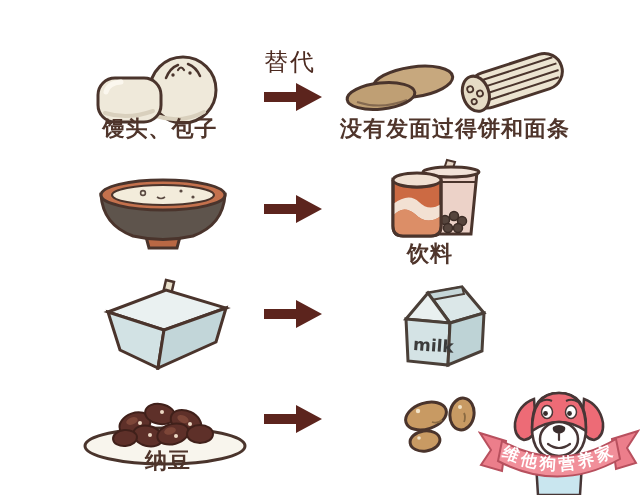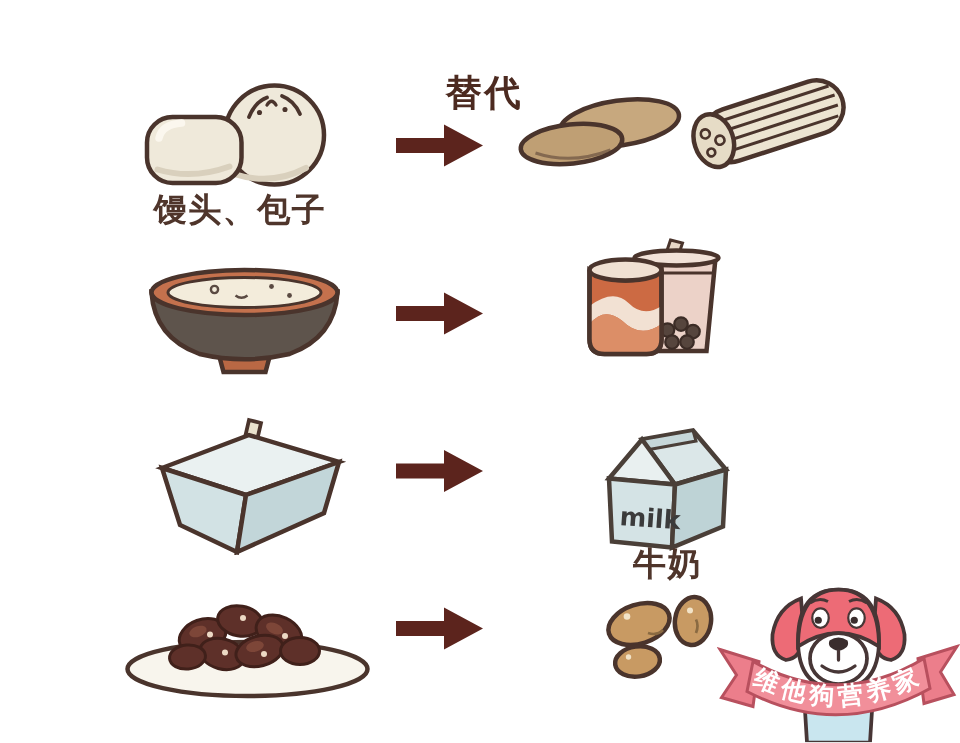--- a/index.html
+++ b/index.html
@@ -2,24 +2,24 @@
 <html><head>
 <meta charset="utf-8">
 <style>
   html,body{margin:0;padding:0;background:#fff;}
   #canvas{
     position:relative;width:640px;height:495px;background:#ffffff;overflow:hidden;
     font-family:"DejaVu Sans",sans-serif;
   }
   .caption{
     position:absolute;font-weight:bold;font-size:22px;line-height:26px;
-    color:#4f352b;text-align:center;letter-spacing:1px;margin-top:12px;
+    color:#4f352b;text-align:center;letter-spacing:1px;
   }
   .sub-label{
-    position:absolute;font-weight:bold;font-size:24px;color:#4c2a20;letter-spacing:2px;margin-left:33px;
+    position:absolute;font-weight:normal;font-size:24px;color:#4c2a20;letter-spacing:2px;
   }
   .abs{position:absolute;}
   svg{display:block;}
 </style>
 </head>
 <body>
 
 <div id="canvas">
 
   <svg class="abs" style="left:86px;top:50px" width="150" height="78" viewBox="0 0 150 78">
@@ -50,20 +50,21 @@
   <svg class="abs" style="left:450px;top:42px" width="125" height="78" viewBox="0 0 125 78">
     <g transform="rotate(-18 62 40)">
       <rect x="18" y="22" width="96" height="36" rx="18" fill="#ece4d1" stroke="#4a342c" stroke-width="3"></rect>
       <path d="M32 29 L108 29 M34 36 L110 36 M34 43 L110 43 M32 50 L108 50" stroke="#4a342c" stroke-width="2" fill="none"></path>
       <ellipse cx="24" cy="40" rx="13" ry="18" fill="#e6dcc6" stroke="#4a342c" stroke-width="3"></ellipse>
       <circle cx="20" cy="34" r="3" fill="none" stroke="#4a342c" stroke-width="1.8"></circle>
       <circle cx="28" cy="41" r="3" fill="none" stroke="#4a342c" stroke-width="1.8"></circle>
       <circle cx="20" cy="47" r="2.6" fill="none" stroke="#4a342c" stroke-width="1.8"></circle>
     </g>
   </svg>
+  <div class="caption" style="left:325px;top:116px;width:260px">没有发面过得饼和面条</div>
 
   <svg class="abs" style="left:93px;top:173px" width="140" height="80" viewBox="0 0 140 80">
     <path d="M52 60 L88 60 L84 75 L56 75 Z" fill="#b96844" stroke="#4a342c" stroke-width="3"></path>
     <path d="M8 22 Q10 52 40 63 Q70 70 100 63 Q130 52 132 22 Q70 50 8 22 Z" fill="#5e544c" stroke="#4a342c" stroke-width="3"></path>
     <ellipse cx="70" cy="22" rx="62" ry="15" fill="#c4714d" stroke="#4a342c" stroke-width="3"></ellipse>
     <ellipse cx="70" cy="22" rx="51" ry="10" fill="#f3ecdb" stroke="#4a342c" stroke-width="2"></ellipse>
     <circle cx="50" cy="20" r="2.4" fill="none" stroke="#5a4a42" stroke-width="1.6"></circle>
     <path d="M64 24 q4 3 8 0" fill="none" stroke="#5a4a42" stroke-width="1.6"></path>
     <circle cx="88" cy="18" r="1.6" fill="#5a4a42"></circle>
     <circle cx="100" cy="24" r="1.6" fill="#5a4a42"></circle>
@@ -82,41 +83,41 @@
     <circle cx="69" cy="58" r="4.5" fill="#56453d" stroke="#3c2c26" stroke-width="1.5"></circle>
     <circle cx="77" cy="63" r="4.5" fill="#56453d" stroke="#3c2c26" stroke-width="1.5"></circle>
     <circle cx="63" cy="70" r="4.5" fill="#56453d" stroke="#3c2c26" stroke-width="1.5"></circle>
     <circle cx="73" cy="70" r="4.5" fill="#56453d" stroke="#3c2c26" stroke-width="1.5"></circle>
     <path d="M8 22 L8 68 Q8 78 18 78 L46 78 Q56 78 56 68 L56 22 Q44 29 32 29 Q20 29 8 22 Z" fill="#cc6a43" stroke="#4a342c" stroke-width="3"></path>
     <path d="M8 46 Q24 34 34 44 Q44 54 56 46 L56 58 Q42 68 30 56 Q18 46 8 58 Z" fill="#f2e1d3"></path>
     <path d="M8 58 Q18 46 30 56 Q42 68 56 58 L56 68 Q56 78 46 78 L18 78 Q8 78 8 68 Z" fill="#dc8e67"></path>
     <path d="M8 22 L8 68 Q8 78 18 78 L46 78 Q56 78 56 68 L56 22" fill="none" stroke="#4a342c" stroke-width="3"></path>
     <ellipse cx="32" cy="22" rx="24" ry="7" fill="#f0e0d2" stroke="#4a342c" stroke-width="3"></ellipse>
   </svg>
+  <div class="caption" style="left:380px;top:241px;width:100px">饮料</div>
 
   <svg class="abs" style="left:100px;top:276px" width="135" height="94" viewBox="0 0 135 94">
     <path d="M66 4 L74 6 L68 32 L60 30 Z" fill="#e9e1cc" stroke="#4a342c" stroke-width="2.5"></path>
     <path d="M8 36 L66 14 L126 32 L64 54 Z" fill="#eaf1f1" stroke="#4a342c" stroke-width="3"></path>
     <path d="M8 36 L64 54 L58 92 L20 74 Z" fill="#d2e2e4" stroke="#4a342c" stroke-width="3"></path>
     <path d="M126 32 L116 66 L58 92 L64 54 Z" fill="#c2d6d9" stroke="#4a342c" stroke-width="3"></path>
   </svg>
 
   <svg class="abs" style="left:262px;top:297px" width="62" height="34" viewBox="0 0 62 34">
     <path d="M2 12 L34 12 L34 3 L60 17 L34 31 L34 22 L2 22 Z" fill="#5c241d"></path>
   </svg>
 
   <svg class="abs" style="left:398px;top:281px" width="95" height="88" viewBox="0 0 95 88">
     <path d="M30 12 L64 6 L86 32 L52 42 Z" fill="#dbe7e8" stroke="#4a3f38" stroke-width="3"></path>
     <path d="M30 12 L64 6 L66 13 L33 19 Z" fill="#c6d7d9" stroke="#4a3f38" stroke-width="2"></path>
     <path d="M8 38 L30 12 L52 42 Z" fill="#e9f0f0" stroke="#4a3f38" stroke-width="3"></path>
     <path d="M8 38 L52 42 L50 84 L10 80 Z" fill="#d4e3e5" stroke="#4a3f38" stroke-width="3"></path>
     <path d="M52 42 L86 32 L84 70 L50 84 Z" fill="#bed3d6" stroke="#4a3f38" stroke-width="3"></path>
     <text x="15" y="70" font-size="17" font-weight="bold" fill="#3b3b3b" transform="rotate(4 30 66)">milk</text>
   </svg>
-  <div class="caption" style="left:390px;top:352px;width:110px">牛奶</div>
 
   <svg class="abs" style="left:80px;top:396px" width="170" height="72" viewBox="0 0 170 72">
     <ellipse cx="85" cy="50" rx="80" ry="18" fill="#f8f5ed" stroke="#4a342c" stroke-width="3"></ellipse>
     <g stroke="#40201a" stroke-width="2">
       <ellipse cx="55" cy="28" rx="16" ry="11" fill="#5e3029" transform="rotate(-20 55 28)"></ellipse>
       <ellipse cx="80" cy="18" rx="15" ry="10" fill="#5e3029" transform="rotate(10 80 18)"></ellipse>
       <ellipse cx="106" cy="26" rx="16" ry="11" fill="#5e3029" transform="rotate(25 106 26)"></ellipse>
       <ellipse cx="68" cy="40" rx="15" ry="10" fill="#5e3029" transform="rotate(15 68 40)"></ellipse>
       <ellipse cx="93" cy="38" rx="16" ry="10" fill="#5e3029" transform="rotate(-15 93 38)"></ellipse>
       <ellipse cx="120" cy="38" rx="13" ry="9" fill="#5e3029" transform="rotate(0 120 38)"></ellipse>
@@ -128,20 +129,21 @@
       <ellipse cx="90" cy="35" rx="6" ry="3.5" transform="rotate(-15 90 35)"></ellipse>
     </g>
     <g fill="#ecd9c4">
       <circle cx="60" cy="27" r="2"></circle>
         <circle cx="82" cy="16" r="2"></circle>
       <circle cx="110" cy="28" r="2"></circle>
         <circle cx="70" cy="39" r="2"></circle>
       <circle cx="96" cy="40" r="2"></circle>
     </g>
   </svg>
+  <div class="caption" style="left:98px;top:448px;width:140px">纳豆</div>
 
   <svg class="abs" style="left:262px;top:402px" width="62" height="34" viewBox="0 0 62 34">
     <path d="M2 12 L34 12 L34 3 L60 17 L34 31 L34 22 L2 22 Z" fill="#5c241d"></path>
   </svg>
 
   <svg class="abs" style="left:398px;top:396px" width="85" height="62" viewBox="0 0 85 62">
     <ellipse cx="28" cy="20" rx="21" ry="13" fill="#c89a63" stroke="#4a342c" stroke-width="3" transform="rotate(-18 28 20)"></ellipse>
     <ellipse cx="64" cy="18" rx="12" ry="16" fill="#c89a63" stroke="#4a342c" stroke-width="3" transform="rotate(8 64 18)"></ellipse>
     <ellipse cx="27" cy="45" rx="15" ry="10" fill="#c89a63" stroke="#4a342c" stroke-width="3" transform="rotate(-8 27 45)"></ellipse>
     <circle cx="20" cy="15" r="2.2" fill="#f2e3c8"></circle>

